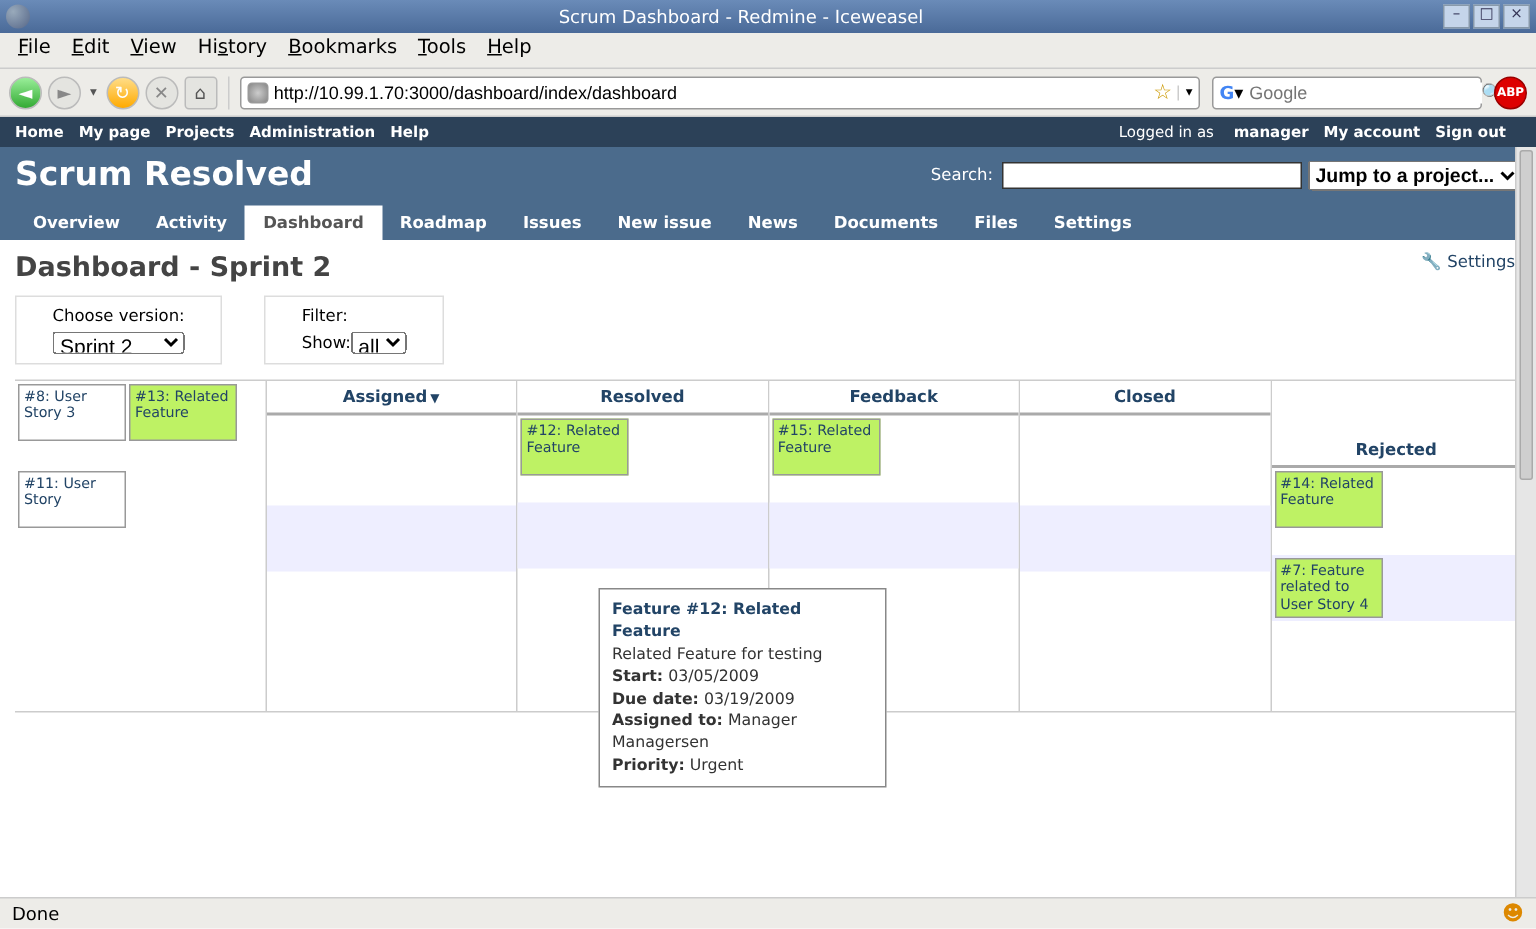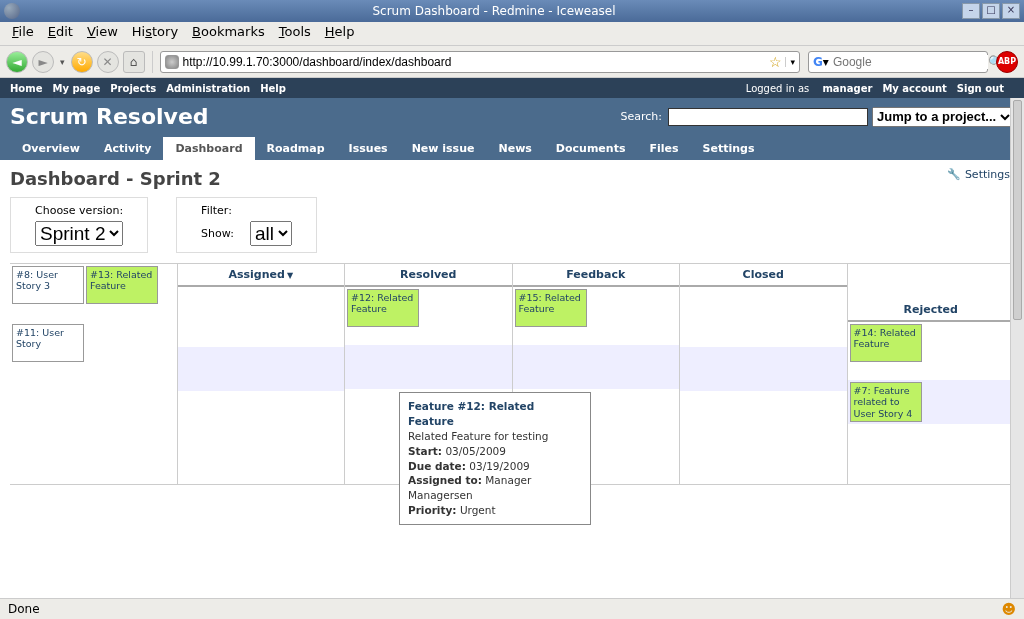--- a/index.html
+++ b/index.html
@@ -54,22 +54,22 @@
 .mainmenu { display: flex; margin-top: 8px; }
 .mainmenu a { color: #fff; font-size: 11px; font-weight: bold; padding: 5px 12px; cursor: pointer; }
 .mainmenu a.selected { background: #fff; color: #555; }
 
 .content { padding: 8px 10px; position: relative; }
 .settings-link { position: absolute; top: 8px; right: 14px; color: #246; font-size: 11px; cursor: pointer; }
 .settings-link::before { content: "🔧 "; font-size: 11px; }
 .content h2 { font-size: 18px; font-weight: bold; color: #444; margin-bottom: 8px; }
 .filters { display: flex; gap: 28px; margin-bottom: 10px; }
 .filterbox { border: 1px solid #ddd; padding: 6px 24px; display: flex; flex-direction: column; gap: 4px; font-size: 11px; }
-.filterbox .row { display: flex; align-items: center; gap: 16px; }
-.filterbox select { font-size: 19px; height: 25px; }
+.filterbox .row { display: flex; align-items: center; gap: 0; }
+.filterbox select { font-size: 14px; height: 15px; }
 
 .board { display: flex; border-top: 1px solid #ccc; border-bottom: 1px solid #ccc; }
 .col { flex: 1; border-right: 1px solid #ccc; }
 .col:last-child { border-right: none; margin-top: 35px; }
 .colhead { text-align: center; font-size: 11px; color: #246; font-weight: bold; padding: 4px 0; border-bottom: 2px solid #aaa; background: #fff; cursor: pointer; }
 .colhead .sortarrow { font-size: 8px; margin-left: 2px; }
 .colbody { min-height: 130px; display: flex; flex-direction: column; gap: 16px; }
 .cardrow { display: flex; gap: 2px; padding: 2px; }
 .striperow.alt { background: #eef; }
 .card { width: 72px; min-height: 38px; border: 1px solid #999; font-size: 9.5px; color: #246; padding: 2px 3px; line-height: 1.2; cursor: pointer; }

